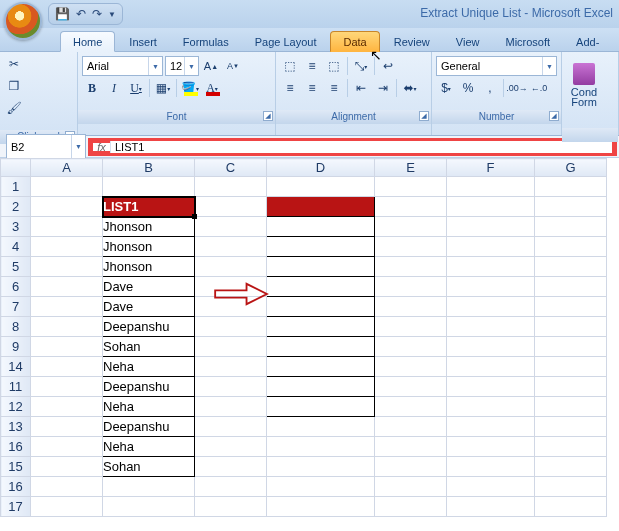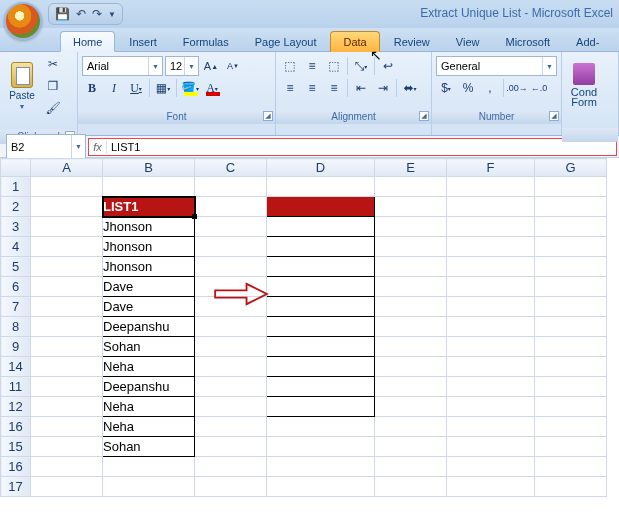--- a/index.html
+++ b/index.html
@@ -41,21 +41,21 @@
   .bold { font-weight: bold; font-family: "Times New Roman", serif; }
   .italic { font-style: italic; font-family: "Times New Roman", serif; }
   .under { text-decoration: underline; font-family: "Times New Roman", serif; }
 
   .colorswatch { width: 14px; height: 4px; display: block; margin-top: 10px; }
 
   
   .namebox-row { height: 22px; border-bottom: 1px solid #bcd0e8; display: flex; align-items: center; background: #f0f4fa; }
   .namebox { width: 80px; height: 18px; border: 1px solid #9bb6d6; background: #fff; margin-left: 6px; display: flex; align-items: center; padding: 12px 4px; font-size: 11px; position: relative; }
   .namebox .dd { position: absolute; right: 0; top: 0; bottom: 0; width: 14px; border-left: 1px solid #c7d6ea; display: flex; align-items: center; justify-content: center; font-size: 7px; color: #3c6aa8; }
-  .fx-area { flex: 1; display: flex; align-items: center; height: 18px; border: 1px solid #ef4444; background: #fff; margin-left: 2px; margin-right: 2px; }
+  .fx-area { flex: 1; display: flex; align-items: center; height: 18px; border: 5px solid #ef4444; background: #fff; margin-left: 2px; margin-right: 2px; }
   .fx-btn { width: 18px; text-align: center; font-style: italic; color: #666; border-right: 1px solid #d6e0ee; cursor: pointer; }
   .fx-input { flex: 1; border: none; outline: none; padding: 0 4px; font-size: 11px; }
 
   
   .grid-wrap { position: relative; overflow: auto; height: calc(531px - 28px - 24px - 84px - 22px); }
   table.grid { border-collapse: collapse; table-layout: fixed; }
   table.grid th, table.grid td { border: 1px solid #d0d7e5; font-size: 13px; font-family: Arial, sans-serif; padding: 0; }
   .sel-all { width: 30px; height: 18px; background: linear-gradient(#f4f8fe,#dfe8f5); }
   th.colh { height: 18px; background: linear-gradient(#f4f8fe,#dfe8f5); color: #1f3b66; font-weight: normal; text-align: center; }
   th.rowh { width: 30px; background: linear-gradient(90deg,#f4f8fe,#dfe8f5); color: #1f3b66; font-weight: normal; text-align: center; }
@@ -100,25 +100,20 @@
   <div class="tab"><span>Review</span></div>
   <div class="tab"><span>View</span></div>
   <div class="tab"><span>Microsoft</span></div>
   <div class="tab"><span>Add-</span></div>
 </div>
 
 <div class="ribbon">
 
   <div class="group" style="width:78px">
     <div class="group-body">
-      <div class="btn-lg">
-        <div class="icon-paste"></div>
-        <small>Paste</small>
-        <small style="font-size:7px;color:#3c6aa8">▼</small>
-      </div>
       <div class="stackcol">
         <div class="mini-btn">✂</div>
         <div class="mini-btn">❐</div>
         <div class="mini-btn">🖌</div>
       </div>
     </div>
     <div class="group-title"><span>Clipboard</span><span class="dlgexp">◢</span></div>
   </div>
 
   <div class="group" style="width:198px">
@@ -349,20 +344,30 @@
           <th class="rowh">12</th>
           <td class="cell col-a"></td>
           <td class="cell col-b boxed">Neha</td>
           <td class="cell col-c"></td>
           <td class="cell col-d boxed"></td>
           <td class="cell col-e"></td>
           <td class="cell col-f"></td>
           <td class="cell col-g"></td>
         </tr>
         <tr>
+          <th class="rowh">13</th>
+          <td class="cell col-a"></td>
+          <td class="cell col-b boxed">Deepanshu</td>
+          <td class="cell col-c"></td>
+          <td class="cell col-d"></td>
+          <td class="cell col-e"></td>
+          <td class="cell col-f"></td>
+          <td class="cell col-g"></td>
+        </tr>
+        <tr>
           <th class="rowh">16</th>
           <td class="cell col-a"></td>
           <td class="cell col-b boxed">Neha</td>
           <td class="cell col-c"></td>
           <td class="cell col-d"></td>
           <td class="cell col-e"></td>
           <td class="cell col-f"></td>
           <td class="cell col-g"></td>
         </tr>
         <tr>

